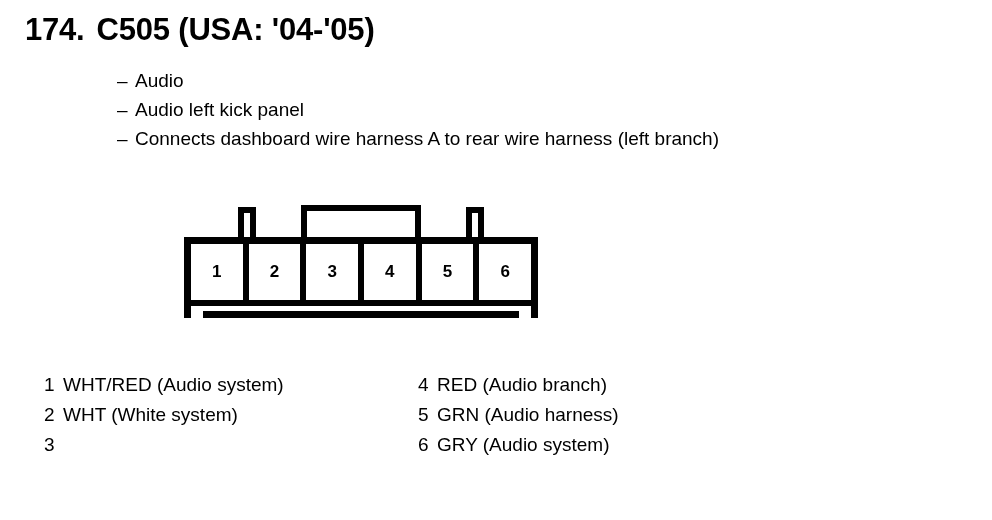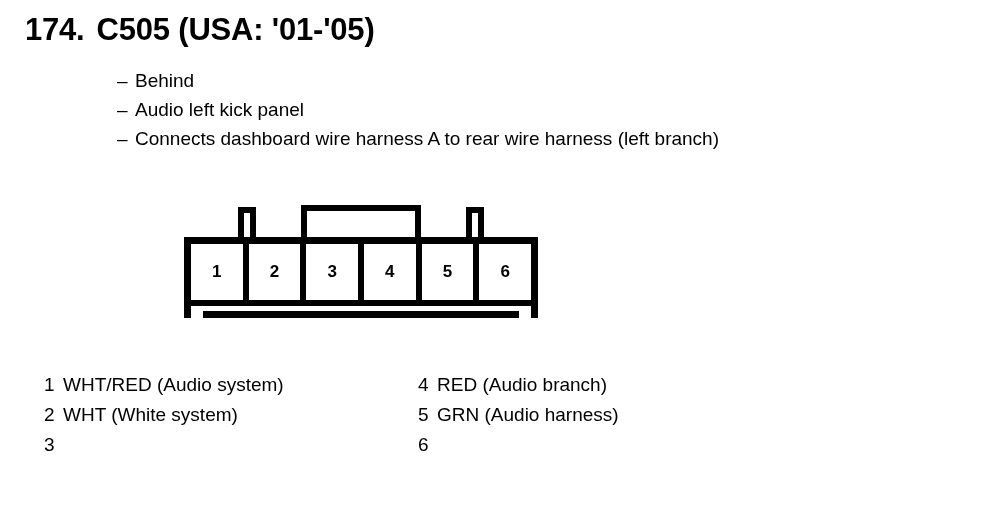--- a/index.html
+++ b/index.html
@@ -162,27 +162,27 @@
   }
   .legend-num {
     width: 19px;
     flex: none;
   }
 </style>
 </head>
 <body>
 
 <div id="page-title">
-  <span id="title-number">174.</span><span id="title-name">C505 (USA: '01-'05)</span>
+  <span id="title-number">174.</span><span id="title-name">C505 (USA: '04-'05)</span>
 </div>
 
 <div id="notes">
   <div class="note-row">
     <span class="note-dash">–</span>
-    <span>Behind</span>
+    <span>Audio</span>
   </div>
   <div class="note-row">
     <span class="note-dash">–</span>
     <span>Audio left kick panel</span>
   </div>
   <div class="note-row">
     <span class="note-dash">–</span>
     <span>Connects dashboard wire harness A to rear wire harness (left branch)</span>
   </div>
 </div>
@@ -240,16 +240,17 @@
     <div class="legend-row">
       <span class="legend-num">4</span>
       <span>RED (Audio branch)</span>
     </div>
     <div class="legend-row">
       <span class="legend-num">5</span>
       <span>GRN (Audio harness)</span>
     </div>
     <div class="legend-row">
       <span class="legend-num">6</span>
+      <span>GRY (Audio system)</span>
     </div>
   </div>
 
 </div>
 
 </body></html>

